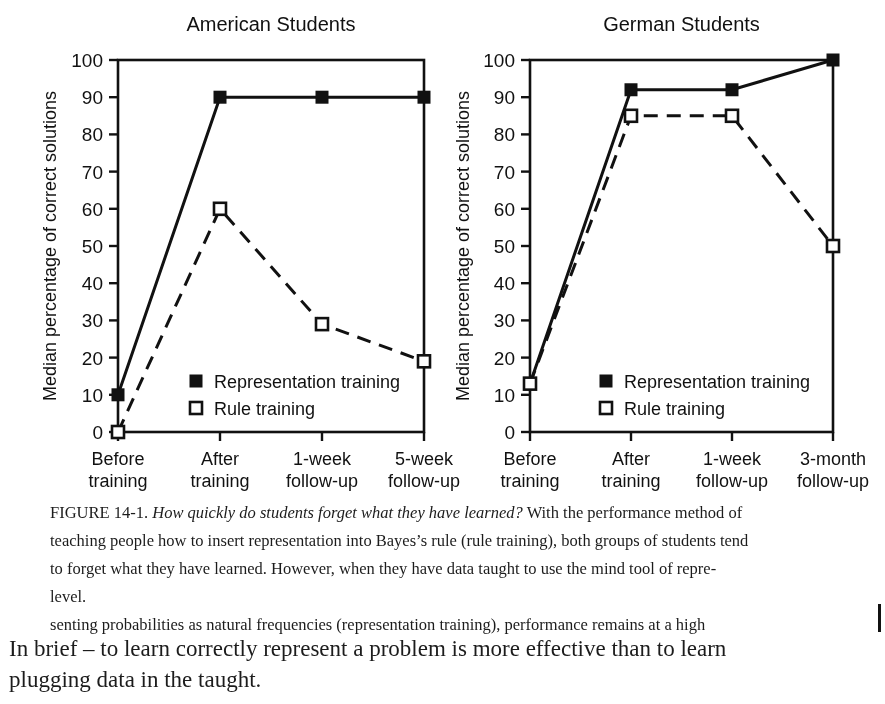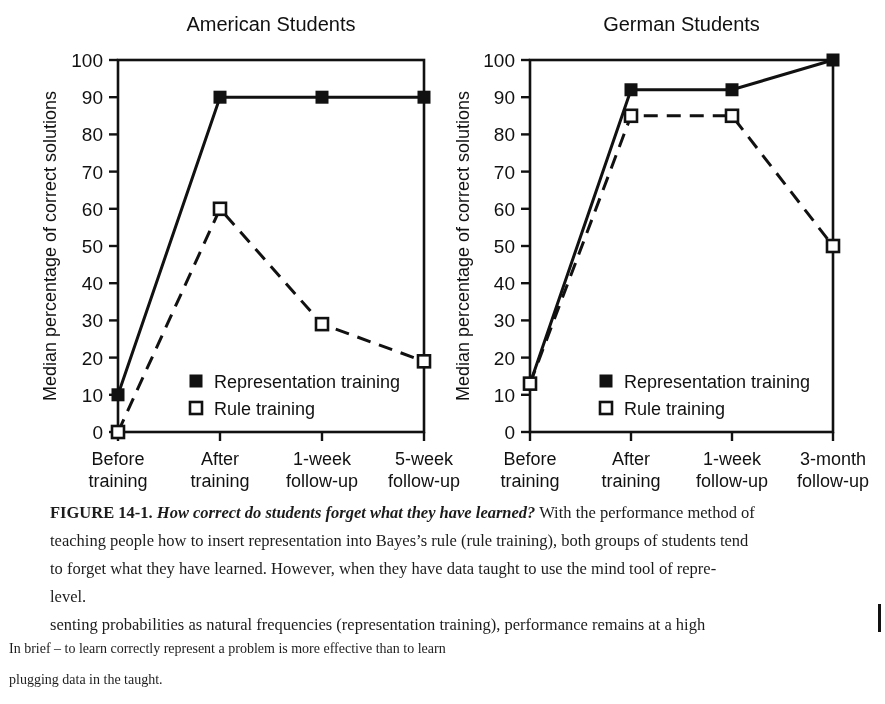--- a/index.html
+++ b/index.html
@@ -4,25 +4,25 @@
 <style>
   html,body{margin:0;padding:0;background:#ffffff;}
   body{width:885px;height:704px;position:relative;overflow:hidden;
        font-family:"Liberation Sans",sans-serif;color:#111;}
   #charts-svg{position:absolute;left:0;top:0;}
   #charts-svg text{font-family:"Liberation Sans",sans-serif;fill:#111;}
   .caption{position:absolute;left:50px;top:499px;width:800px;
            font-family:"Liberation Serif","DejaVu Serif",serif;
            font-size:16.5px;color:#1c1c1c;}
   .cap-line{line-height:28px;white-space:nowrap;}
-  .cap-bold{font-weight:bold;margin-top:8px;}
+  .cap-bold{font-weight:normal;margin-top:8px;}
   .cap-italic{font-style:italic;}
   .note{position:absolute;left:9px;top:633px;
         font-family:"Liberation Serif","DejaVu Serif",serif;
-        font-size:14px;color:#1c1c1c;}
+        font-size:23px;color:#1c1c1c;}
   .note-line{line-height:31px;white-space:nowrap;}
   .text-cursor{position:absolute;left:878px;top:604px;width:3px;height:28px;
                background:#111;}
 </style>
 </head>
 <body>
 
 <svg id="charts-svg" width="885" height="497">
     <g>
       <rect x="118" y="60" width="306" height="372" fill="none" stroke="#111111" stroke-width="2.6"></rect>
@@ -126,21 +126,21 @@
       <rect x="726" y="109.80000000000001" width="12" height="12" fill="#fff" stroke="#111111" stroke-width="2.6"></rect>
       <rect x="827" y="240" width="12" height="12" fill="#fff" stroke="#111111" stroke-width="2.6"></rect>
       <rect x="599.5" y="374.5" width="13" height="13" fill="#111111"></rect>
       <text x="624" y="387.5" font-size="18">Representation training</text>
       <rect x="600" y="402" width="12" height="12" fill="#fff" stroke="#111111" stroke-width="2.6"></rect>
       <text x="624" y="414.5" font-size="18">Rule training</text>
     </g>
   </svg>
 
 <div class="caption">
-  <div class="cap-line"><span class="cap-bold">FIGURE 14-1.</span> <span class="cap-bold cap-italic">How correct do students forget what they have learned?</span> <span>With the performance method of</span></div>
+  <div class="cap-line"><span class="cap-bold">FIGURE 14-1.</span> <span class="cap-bold cap-italic">How quickly do students forget what they have learned?</span> <span>With the performance method of</span></div>
   <div class="cap-line">teaching people how to insert representation into Bayes’s rule (rule training), both groups of students tend</div>
   <div class="cap-line">to forget what they have learned. However, when they have data taught to use the mind tool of repre-</div>
   <div class="cap-line">level.</div>
   <div class="cap-line">senting probabilities as natural frequencies (representation training), performance remains at a high</div>
 </div>
 
 <div class="note">
   <div class="note-line">In brief – to learn correctly represent a problem is more effective than to learn</div>
   <div class="note-line">plugging data in the taught.</div>
 </div>

